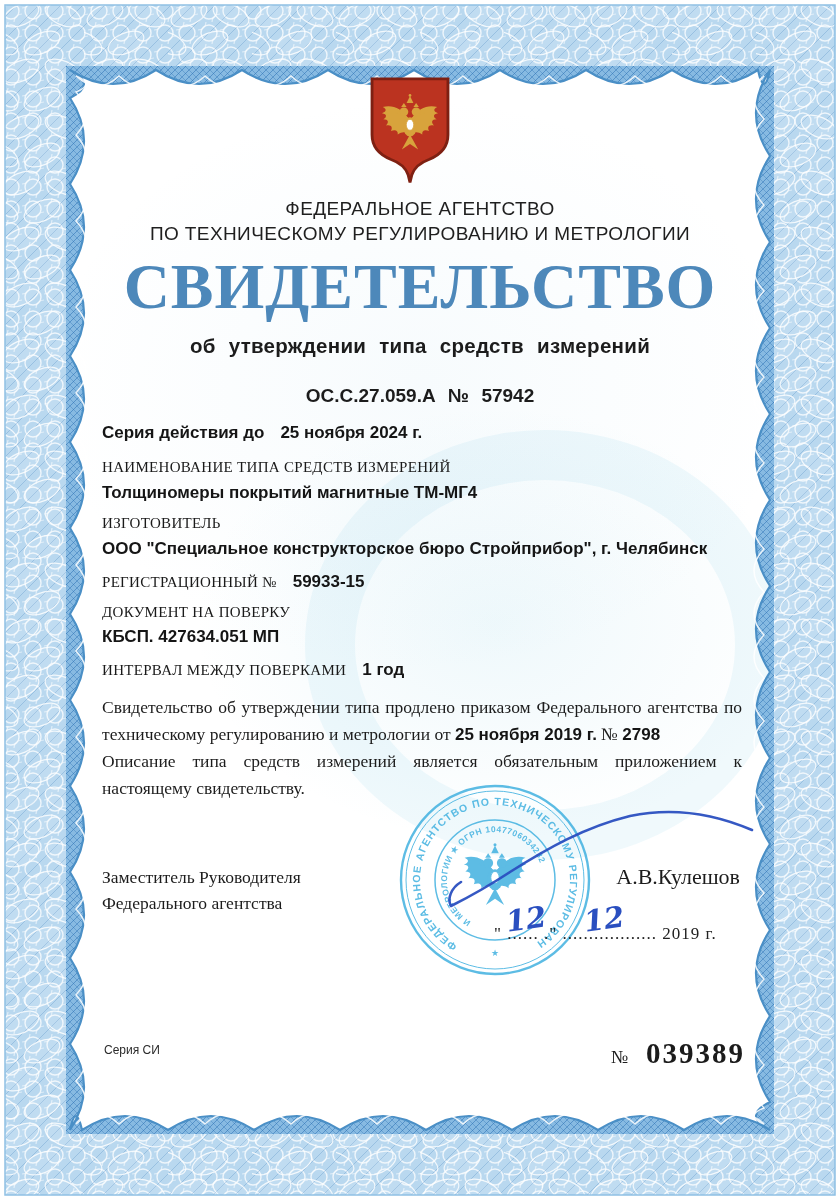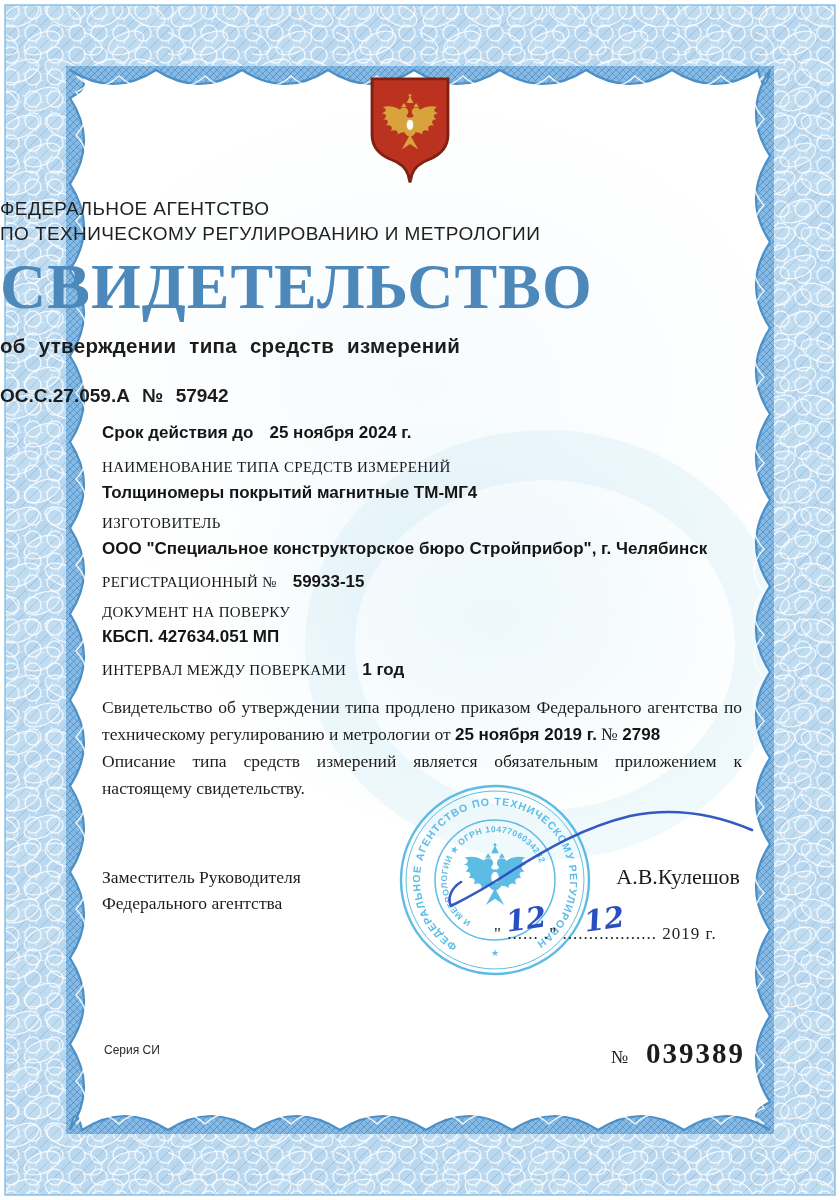--- a/index.html
+++ b/index.html
@@ -9,21 +9,21 @@
       radial-gradient(ellipse 430px 310px at 59% 52%, rgba(120,200,225,.12), transparent 70%),
       radial-gradient(ellipse 520px 400px at 50% 32%, rgba(150,205,230,.08), transparent 72%),
       #ffffff;
     font-family:"Liberation Serif", serif;color:#1c1c1c;
   }
   .frame-svg{position:absolute;inset:0;z-index:1;pointer-events:none;}
   .watermark{position:absolute;left:305px;top:430px;width:380px;height:330px;
     border:50px solid rgba(140,205,230,.13);border-radius:50%;z-index:0;}
   .content{position:absolute;inset:0;z-index:2;}
   .abs{position:absolute;}
-  .center{left:0;right:0;text-align:left;}
+  .center{left:0;right:0;text-align:center;}
   .coat{left:362px;top:76px;width:96px;height:112px;}
   .agency{top:196px;font-family:"Liberation Sans",sans-serif;font-size:19px;line-height:25px;color:#1f1f1f;letter-spacing:.4px;}
   .title{top:250px;font-family:"Liberation Serif",serif;font-weight:bold;font-size:64px;letter-spacing:1px;color:var(--accent,#4d88ba);}
   .subtitle{top:334px;font-family:"Liberation Sans",sans-serif;font-weight:bold;font-size:20.5px;word-spacing:7px;letter-spacing:.3px;}
   .docnum{top:385px;font-family:"Liberation Sans",sans-serif;font-weight:bold;font-size:19px;word-spacing:7px;}
   .lx{left:102px;right:98px;}
   .sansb{font-family:"Liberation Sans",sans-serif;font-weight:bold;font-size:17px;color:#151515;}
   .caps{font-family:"Liberation Serif",serif;font-size:15px;color:#1a1a1a;letter-spacing:.3px;}
   .val-gap{margin-left:12px;margin-top:7px;}
   .para{font-family:"Liberation Serif",serif;font-size:17.5px;line-height:27px;text-align:justify;}
@@ -111,21 +111,21 @@
     <div class="abs center agency">
       <div>ФЕДЕРАЛЬНОЕ АГЕНТСТВО</div>
       <div>ПО ТЕХНИЧЕСКОМУ РЕГУЛИРОВАНИЮ И МЕТРОЛОГИИ</div>
     </div>
 
     <div class="abs center title">СВИДЕТЕЛЬСТВО</div>
     <div class="abs center subtitle">об утверждении типа средств измерений</div>
     <div class="abs center docnum">ОС.С.27.059.А  №  57942</div>
 
     <div class="abs lx" style="top:423px;">
-      <span class="sansb">Срок действия до</span>
+      <span class="sansb">Серия действия до</span>
       <span class="sansb val-gap">25 ноября 2024 г.</span>
     </div>
 
     <div class="abs lx caps" style="top:459px;">НАИМЕНОВАНИЕ ТИПА СРЕДСТВ ИЗМЕРЕНИЙ</div>
     <div class="abs lx sansb" style="top:483px;">Толщиномеры покрытий магнитные ТМ-МГ4</div>
 
     <div class="abs lx caps" style="top:515px;">ИЗГОТОВИТЕЛЬ</div>
     <div class="abs lx sansb" style="top:539px;">ООО "Специальное конструкторское бюро Стройприбор", г. Челябинск</div>
 
     <div class="abs lx" style="top:572px;">

